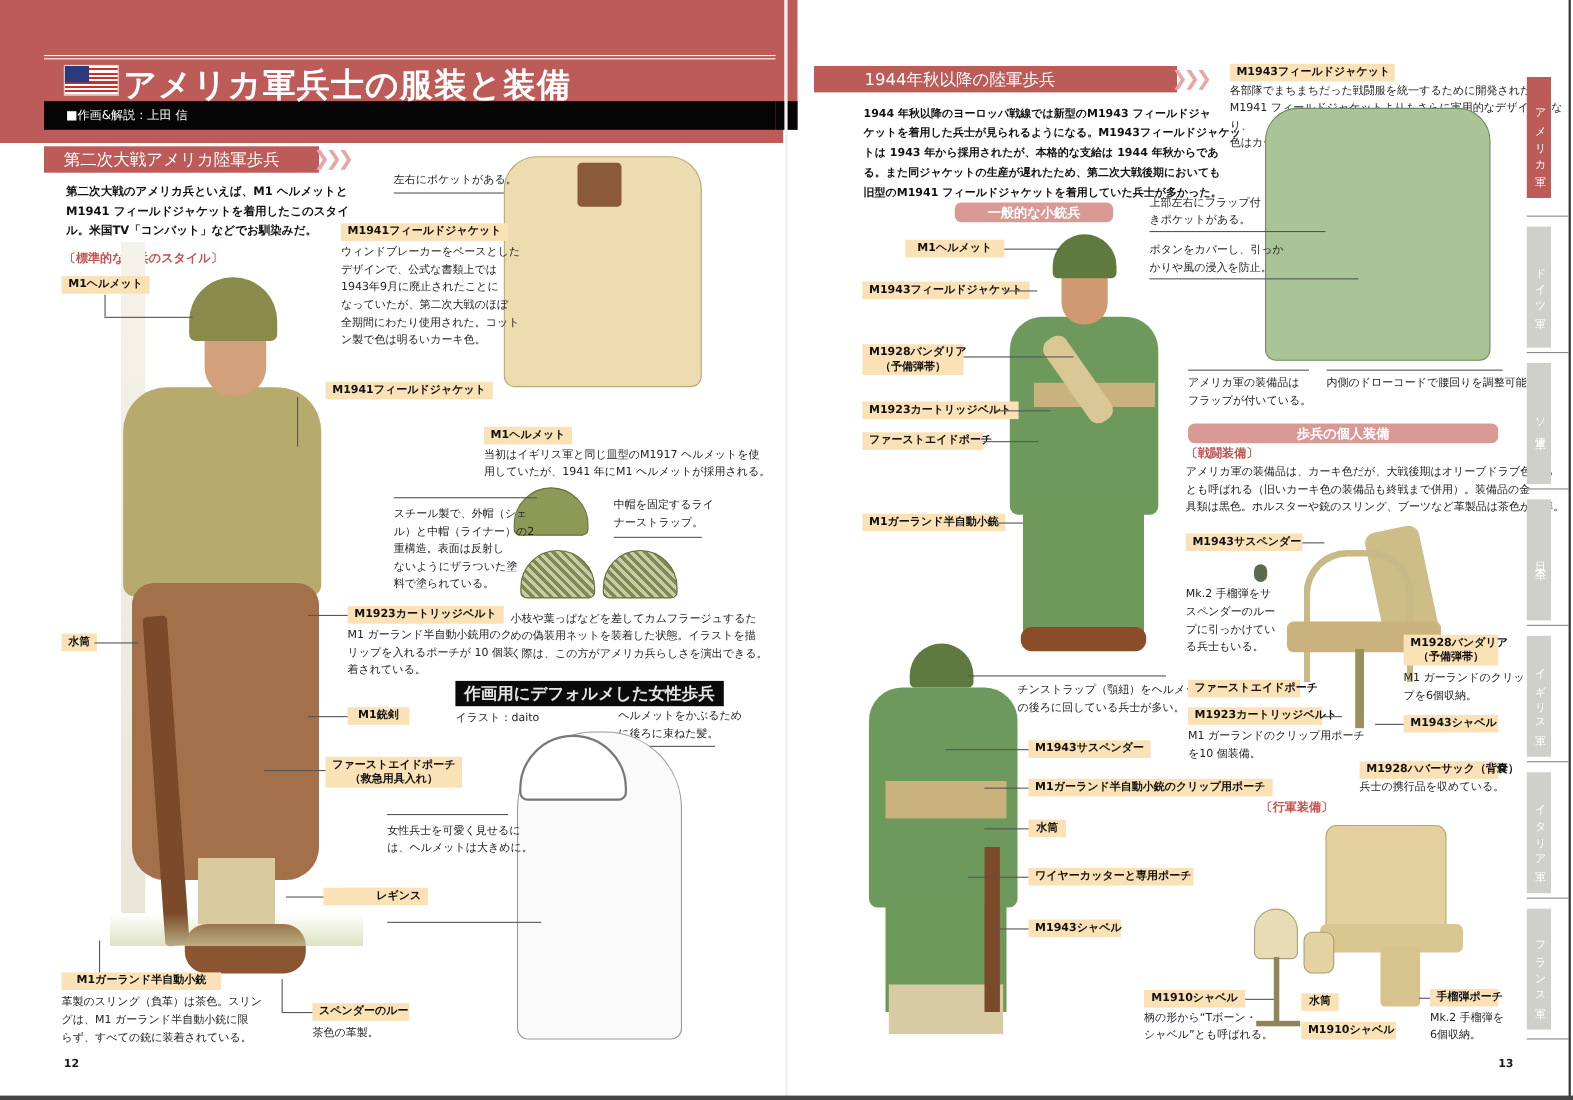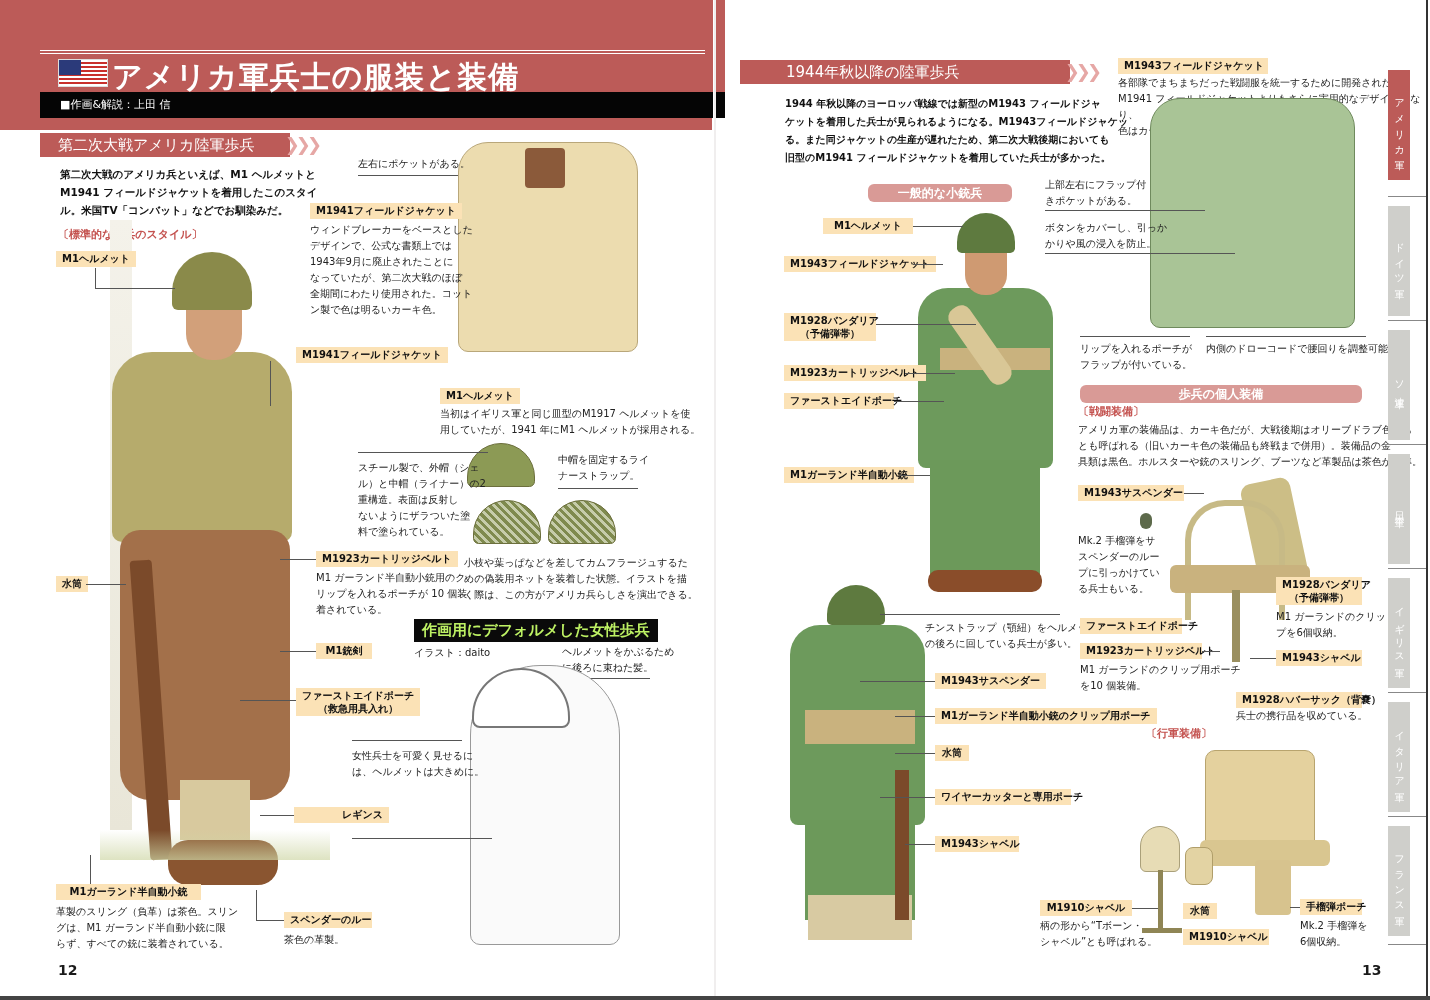--- a/index.html
+++ b/index.html
@@ -31,22 +31,22 @@
 
   
   .pill { position: absolute; height: 18px; border-radius: 6px; background: #d99a96; color: #fff; font-size: 12px; font-weight: bold; text-align: center; line-height: 18px; }
 
   
   .tag { position: absolute; background: #fbe2b6; font-size: 10px; font-weight: bold; color: #111; text-align: center; line-height: 14px; padding: 1px 6px; white-space: nowrap; }
   .tag.two { line-height: 13px; }
   .note { position: absolute; font-size: 10px; line-height: 16px; color: #222; }
   .lead { position: absolute; font-size: 10.5px; line-height: 18px; font-weight: bold; color: #111; }
   .subhead { position: absolute; font-size: 11px; color: #c4524f; font-weight: bold; }
-  .boxtitle { position: absolute; background: #0a0a0a; color: #bef264; font-size: 15px; font-weight: bold; padding: 2px 8px; white-space: nowrap; }
-  .pageno { position: absolute; font-size: 14px; font-weight: bold; }
+  .boxtitle { position: absolute; background: #0a0a0a; color: #e5e5e5; font-size: 15px; font-weight: bold; padding: 2px 8px; white-space: nowrap; }
+  .pageno { position: absolute; font-size: 10px; font-weight: bold; }
 
   .line { position: absolute; background: #555; }
   .soldier-left-helmet { position: absolute; left: 172px; top: 252px; width: 80px; height: 58px; border-radius: 40px 40px 6px 6px; background: #8a8a4a; }
   .soldier-left-face { position: absolute; left: 186px; top: 300px; width: 56px; height: 60px; border-radius: 10px 10px 26px 26px; background: #d2a07a; }
   .soldier-left-jacket { position: absolute; left: 112px; top: 352px; width: 180px; height: 190px; border-radius: 40px 40px 10px 10px; background: #b6ab6c; }
   .soldier-left-pants { position: absolute; left: 120px; top: 530px; width: 170px; height: 270px; border-radius: 20px 20px 30px 30px; background: #a3704a; }
   .soldier-left-legg { position: absolute; left: 180px; top: 780px; width: 70px; height: 60px; background: #d8c99e; }
   .soldier-left-boots { position: absolute; left: 168px; top: 840px; width: 110px; height: 45px; border-radius: 20px; background: #8a5530; }
   .tree { position: absolute; left: 110px; top: 220px; width: 22px; height: 610px; background: linear-gradient(#f4f2ea, #e9e6d8); }
   .rifle-left { position: absolute; left: 140px; top: 560px; width: 22px; height: 300px; background: #7b4a2a; border-radius: 4px; transform: rotate(-4deg); }
@@ -243,20 +243,21 @@
 
   <div class="pageno" style="left:58px; top:962px;">12</div>
 
   <div class="ribbon" style="left:740px; top:60px; width:330px; padding-left:46px;">
     <span>1944年秋以降の陸軍歩兵</span>
     <span class="chev">❯❯❯</span>
   </div>
   <div class="lead" style="left:785px; top:95px; font-size:10px;">
     <div>1944 年秋以降のヨーロッパ戦線では新型のM1943 フィールドジャ</div>
     <div>ケットを着用した兵士が見られるようになる。M1943フィールドジャケッ</div>
+    <div>トは 1943 年から採用されたが、本格的な支給は 1944 年秋からであ</div>
     <div>る。また同ジャケットの生産が遅れたため、第二次大戦後期においても</div>
     <div>旧型のM1941 フィールドジャケットを着用していた兵士が多かった。</div>
   </div>
 
   <div class="pill" style="left:868px; top:184px; width:144px;">一般的な小銃兵</div>
 
   <div class="sold-right-front-body"></div>
   <div class="sold-right-front-legs"></div>
   <div class="sold-right-front-boots"></div>
   <div class="belt-front"></div>
@@ -291,21 +292,21 @@
   <div class="note" style="left:925px; top:620px;">
     <div>チンストラップ（顎紐）をヘルメット</div>
     <div>の後ろに回している兵士が多い。</div>
   </div>
   <div class="tag" style="left:935px; top:673px;">M1943サスペンダー</div>
   <div class="line" style="left:860px; top:681px; width:75px; height:1px;"></div>
   <div class="tag" style="left:935px; top:708px;">M1ガーランド半自動小銃のクリップ用ポーチ</div>
   <div class="line" style="left:895px; top:716px; width:40px; height:1px;"></div>
   <div class="tag" style="left:935px; top:745px; width:34px;">水筒</div>
   <div class="line" style="left:895px; top:753px; width:40px; height:1px;"></div>
-  <div class="tag" style="left:935px; top:789px; width:136px;">ワイヤーカッターと専用ポーチ</div>
+  <div class="tag" style="left:935px; top:789px; width:150px;">ワイヤーカッターと専用ポーチ</div>
   <div class="line" style="left:880px; top:797px; width:55px; height:1px;"></div>
   <div class="tag" style="left:935px; top:836px; width:84px;">M1943シャベル</div>
   <div class="line" style="left:905px; top:844px; width:30px; height:1px;"></div>
 
   <div class="tag" style="left:1118px; top:58px; width:150px;">M1943フィールドジャケット</div>
   <div class="note" style="left:1118px; top:75px;">
     <div>各部隊でまちまちだった戦闘服を統一するために開発された。</div>
     <div>M1941 フィールドジャケットよりもさらに実用的なデザインとなり、</div>
     <div>色はカーキグリーン。</div>
   </div>
@@ -315,21 +316,21 @@
     <div>きポケットがある。</div>
   </div>
   <div class="line" style="left:1045px; top:210px; width:160px; height:1px;"></div>
   <div class="note" style="left:1045px; top:220px;">
     <div>ボタンをカバーし、引っか</div>
     <div>かりや風の浸入を防止。</div>
   </div>
   <div class="line" style="left:1045px; top:253px; width:190px; height:1px;"></div>
   <div class="line" style="left:1080px; top:336px; width:110px; height:1px;"></div>
   <div class="note" style="left:1080px; top:341px;">
-    <div>リップを入れるポーチが</div>
+    <div>アメリカ軍の装備品は</div>
     <div>フラップが付いている。</div>
   </div>
   <div class="line" style="left:1206px; top:336px; width:160px; height:1px;"></div>
   <div class="note" style="left:1206px; top:341px;">内側のドローコードで腰回りを調整可能。</div>
 
   <div class="pill" style="left:1080px; top:385px; width:282px;">歩兵の個人装備</div>
   <div class="subhead" style="left:1078px; top:404px;">〔戦闘装備〕</div>
   <div class="note" style="left:1078px; top:422px;">
     <div>アメリカ軍の装備品は、カーキ色だが、大戦後期はオリーブドラブ色のも</div>
     <div>とも呼ばれる（旧いカーキ色の装備品も終戦まで併用）。装備品の金</div>

